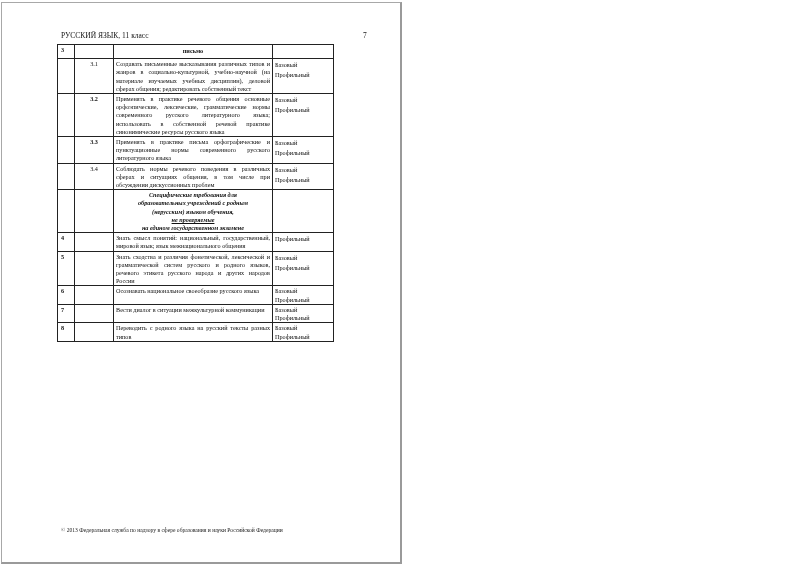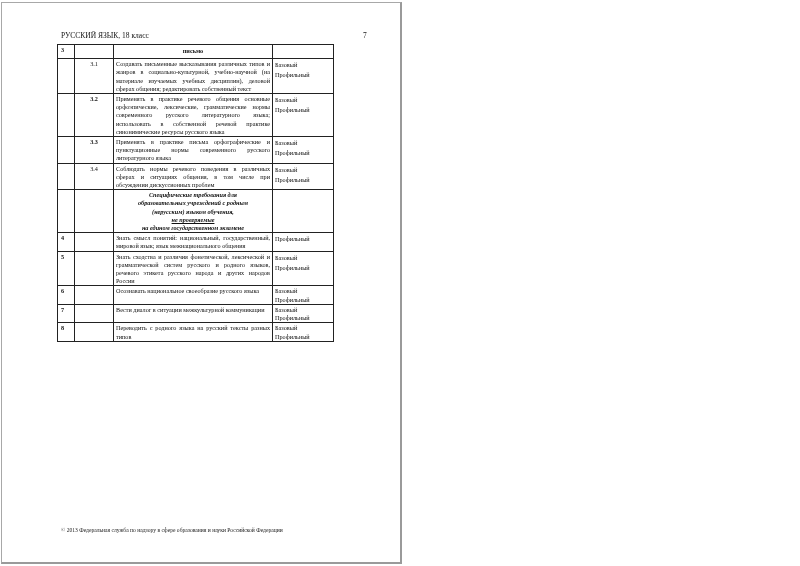--- a/index.html
+++ b/index.html
@@ -36,21 +36,21 @@
     .level div { line-height: 10px; }
     .footer {
       position: absolute; left: 61px; top: 527px; font-size: 5.6px; color: #222;
     }
   </style>
 </head>
 <body>
 
 <div class="page"></div>
 
-<div class="running-head">РУССКИЙ ЯЗЫК, 18 класс</div>
+<div class="running-head">РУССКИЙ ЯЗЫК, 11 класс</div>
 <div class="page-number">7</div>
 
 <table class="req">
   <colgroup>
       <col class="c1">
       <col class="c2">
       <col class="c3">
       <col class="c4">
     </colgroup>
   <tbody>

